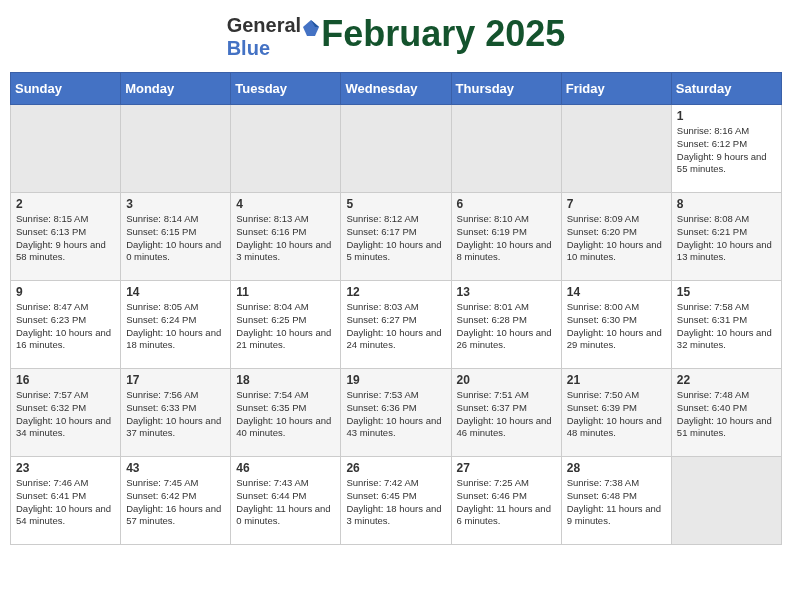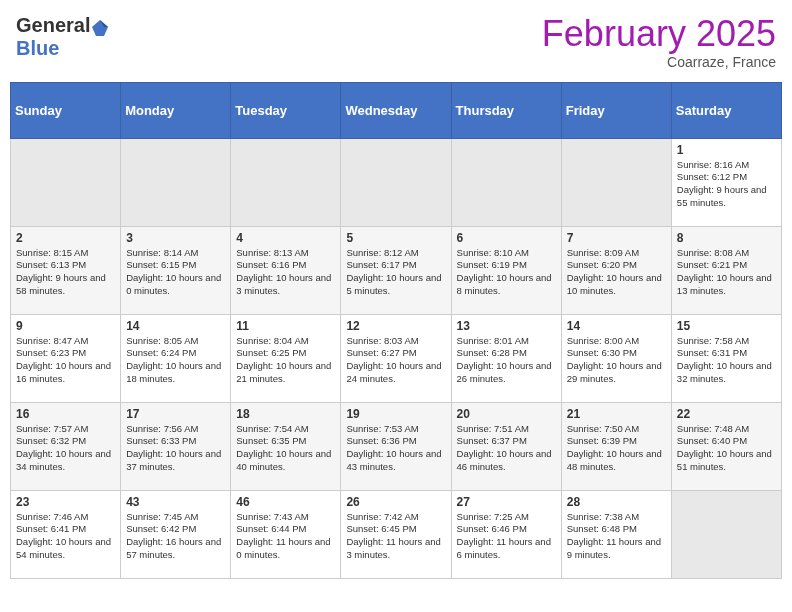--- a/index.html
+++ b/index.html
@@ -5,53 +5,53 @@
     * { box-sizing: border-box; margin: 0; padding: 0; }
     body {
       font-family: Arial, sans-serif;
       background: #fff;
       width: 792px;
       min-height: 612px;
       padding: 10px;
     }
     .header-area {
       display: flex;
-      justify-content: space-between;
+      justify-content: center;
       align-items: flex-start;
       margin-bottom: 8px;
       padding: 4px 6px;
     }
     .logo {
       display: flex;
       align-items: center;
     }
     .title-area {
       text-align: right;
     }
     .month-title {
       font-size: 36px;
-      font-weight: normal;
-      color: #a21caf;
+      font-weight: bold;
+      color: #14532d;
       line-height: 1.1;
     }
     .location {
       font-size: 14px;
       color: #555;
     }
     .calendar {
       width: 100%;
       border-collapse: collapse;
       border: 1px solid #ccc;
     }
     .calendar th {
       background-color: #4472C4;
       color: #fff;
       font-size: 13px;
       font-weight: bold;
-      padding: 20px 4px;
+      padding: 8px 4px;
       text-align: left;
       border: 1px solid #3a60a8;
     }
     .calendar td {
       width: calc(100%/7);
       vertical-align: top;
       padding: 4px 5px;
       font-size: 10px;
       color: #333;
       border: 1px solid #ccc;
@@ -90,21 +90,20 @@
     <div>
       <span style="font-size:20px;font-weight:bold;color:#333;">General</span><svg width="18" height="18" viewBox="0 0 18 18" style="vertical-align:middle;margin:0 1px;">
           <polygon points="9,1 17,8 13,17 5,17 1,8" fill="#4472C4"></polygon>
           <polygon points="9,1 17,8 13,8" fill="#2255a0"></polygon>
         </svg><br>
       <span style="font-size:20px;font-weight:bold;color:#4472C4;">Blue</span>
     </div>
   </div>
   <div class="title-area">
     <div class="month-title">February 2025</div>
-    <div class="location">Coarraze, France</div>
   </div>
 </div>
 
 <table class="calendar">
   <thead>
     <tr>
       <th>Sunday</th>
       <th>Monday</th>
       <th>Tuesday</th>
       <th>Wednesday</th>
@@ -327,21 +326,21 @@
           <span>Sunrise: 7:43 AM</span><br>
           <span>Sunset: 6:44 PM</span><br>
           <span>Daylight: 11 hours and 0 minutes.</span>
         </div>
         </td>
         <td>
           <span class="day-num">26</span>
         <div class="day-info">
           <span>Sunrise: 7:42 AM</span><br>
           <span>Sunset: 6:45 PM</span><br>
-          <span>Daylight: 11 hours and 3 minutes.</span>
+          <span>Daylight: 18 hours and 3 minutes.</span>
         </div>
         </td>
         <td>
           <span class="day-num">27</span>
         <div class="day-info">
           <span>Sunrise: 7:25 AM</span><br>
           <span>Sunset: 6:46 PM</span><br>
           <span>Daylight: 11 hours and 6 minutes.</span>
         </div>
         </td>

